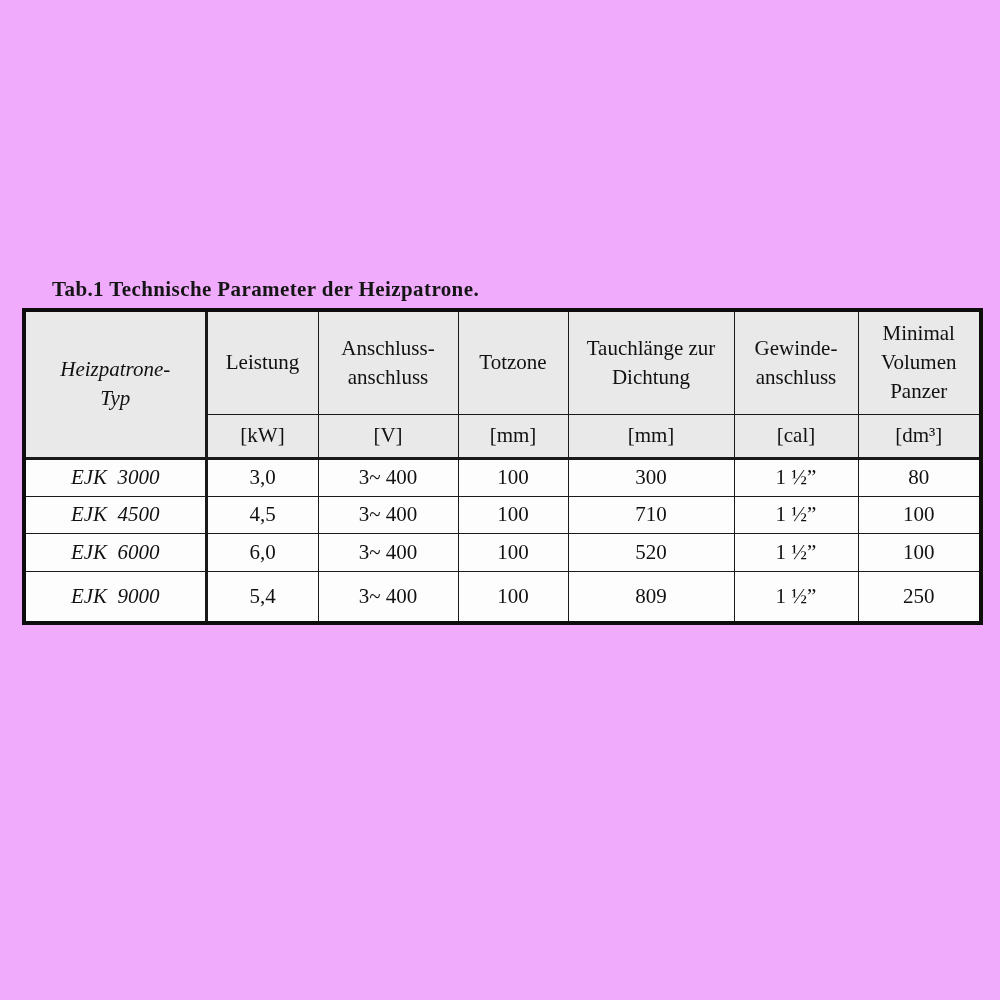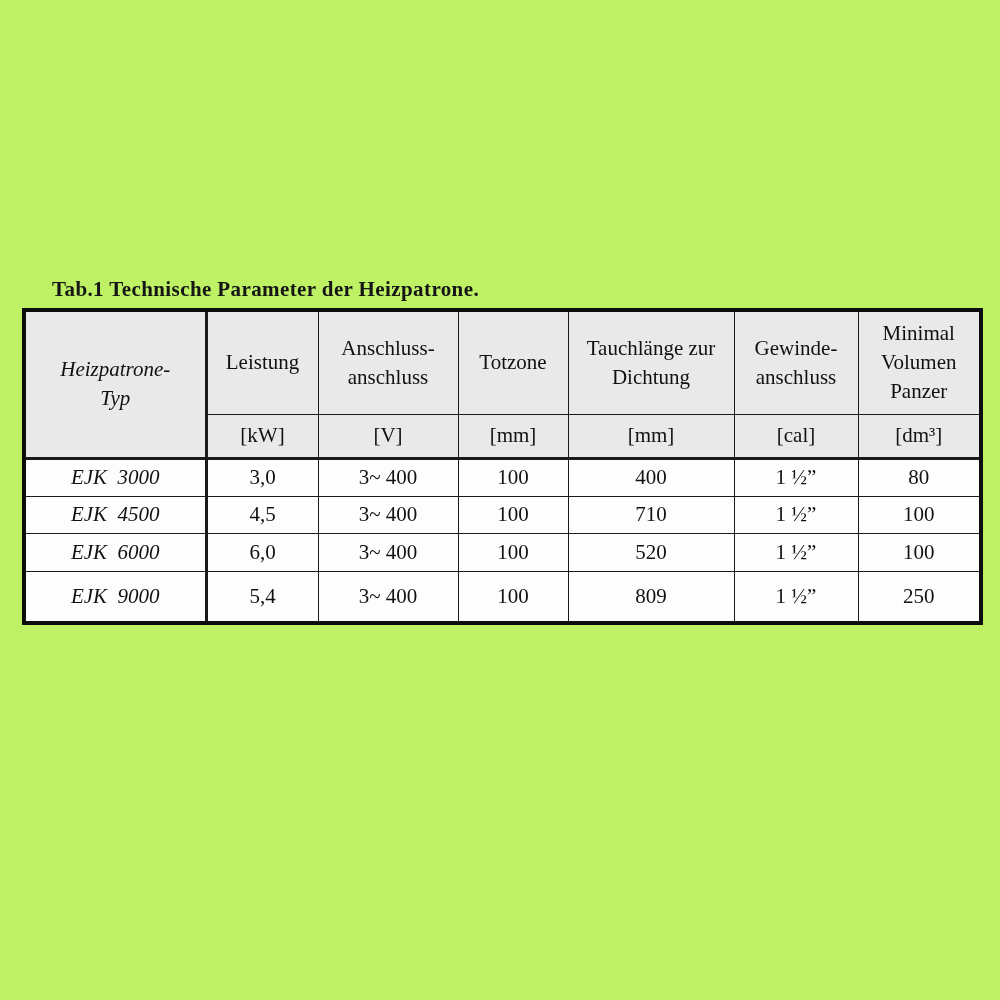--- a/index.html
+++ b/index.html
@@ -4,21 +4,21 @@
 <style>
   html, body {
     margin: 0;
     padding: 0;
     background: #ffffff;
   }
   .canvas {
     position: relative;
     width: 1000px;
     height: 1000px;
-    background: #bef264;
+    background: #f0abfc;
     overflow: hidden;
     font-family: "Liberation Serif", "DejaVu Serif", serif;
     color: #111111;
   }
   .caption {
     position: absolute;
     left: 52px;
     top: 277px;
     font-size: 21px;
     font-weight: bold;
@@ -117,21 +117,21 @@
       <th>[mm]</th>
       <th>[cal]</th>
       <th>[dm³]</th>
     </tr>
 
     <tr class="r-data-0">
       <td class="first-col">EJK  3000</td>
       <td>3,0</td>
       <td>3~ 400</td>
       <td>100</td>
-      <td>400</td>
+      <td>300</td>
       <td>1 ½”</td>
       <td>80</td>
     </tr>
 
     <tr class="r-data-1">
       <td class="first-col">EJK  4500</td>
       <td>4,5</td>
       <td>3~ 400</td>
       <td>100</td>
       <td>710</td>

